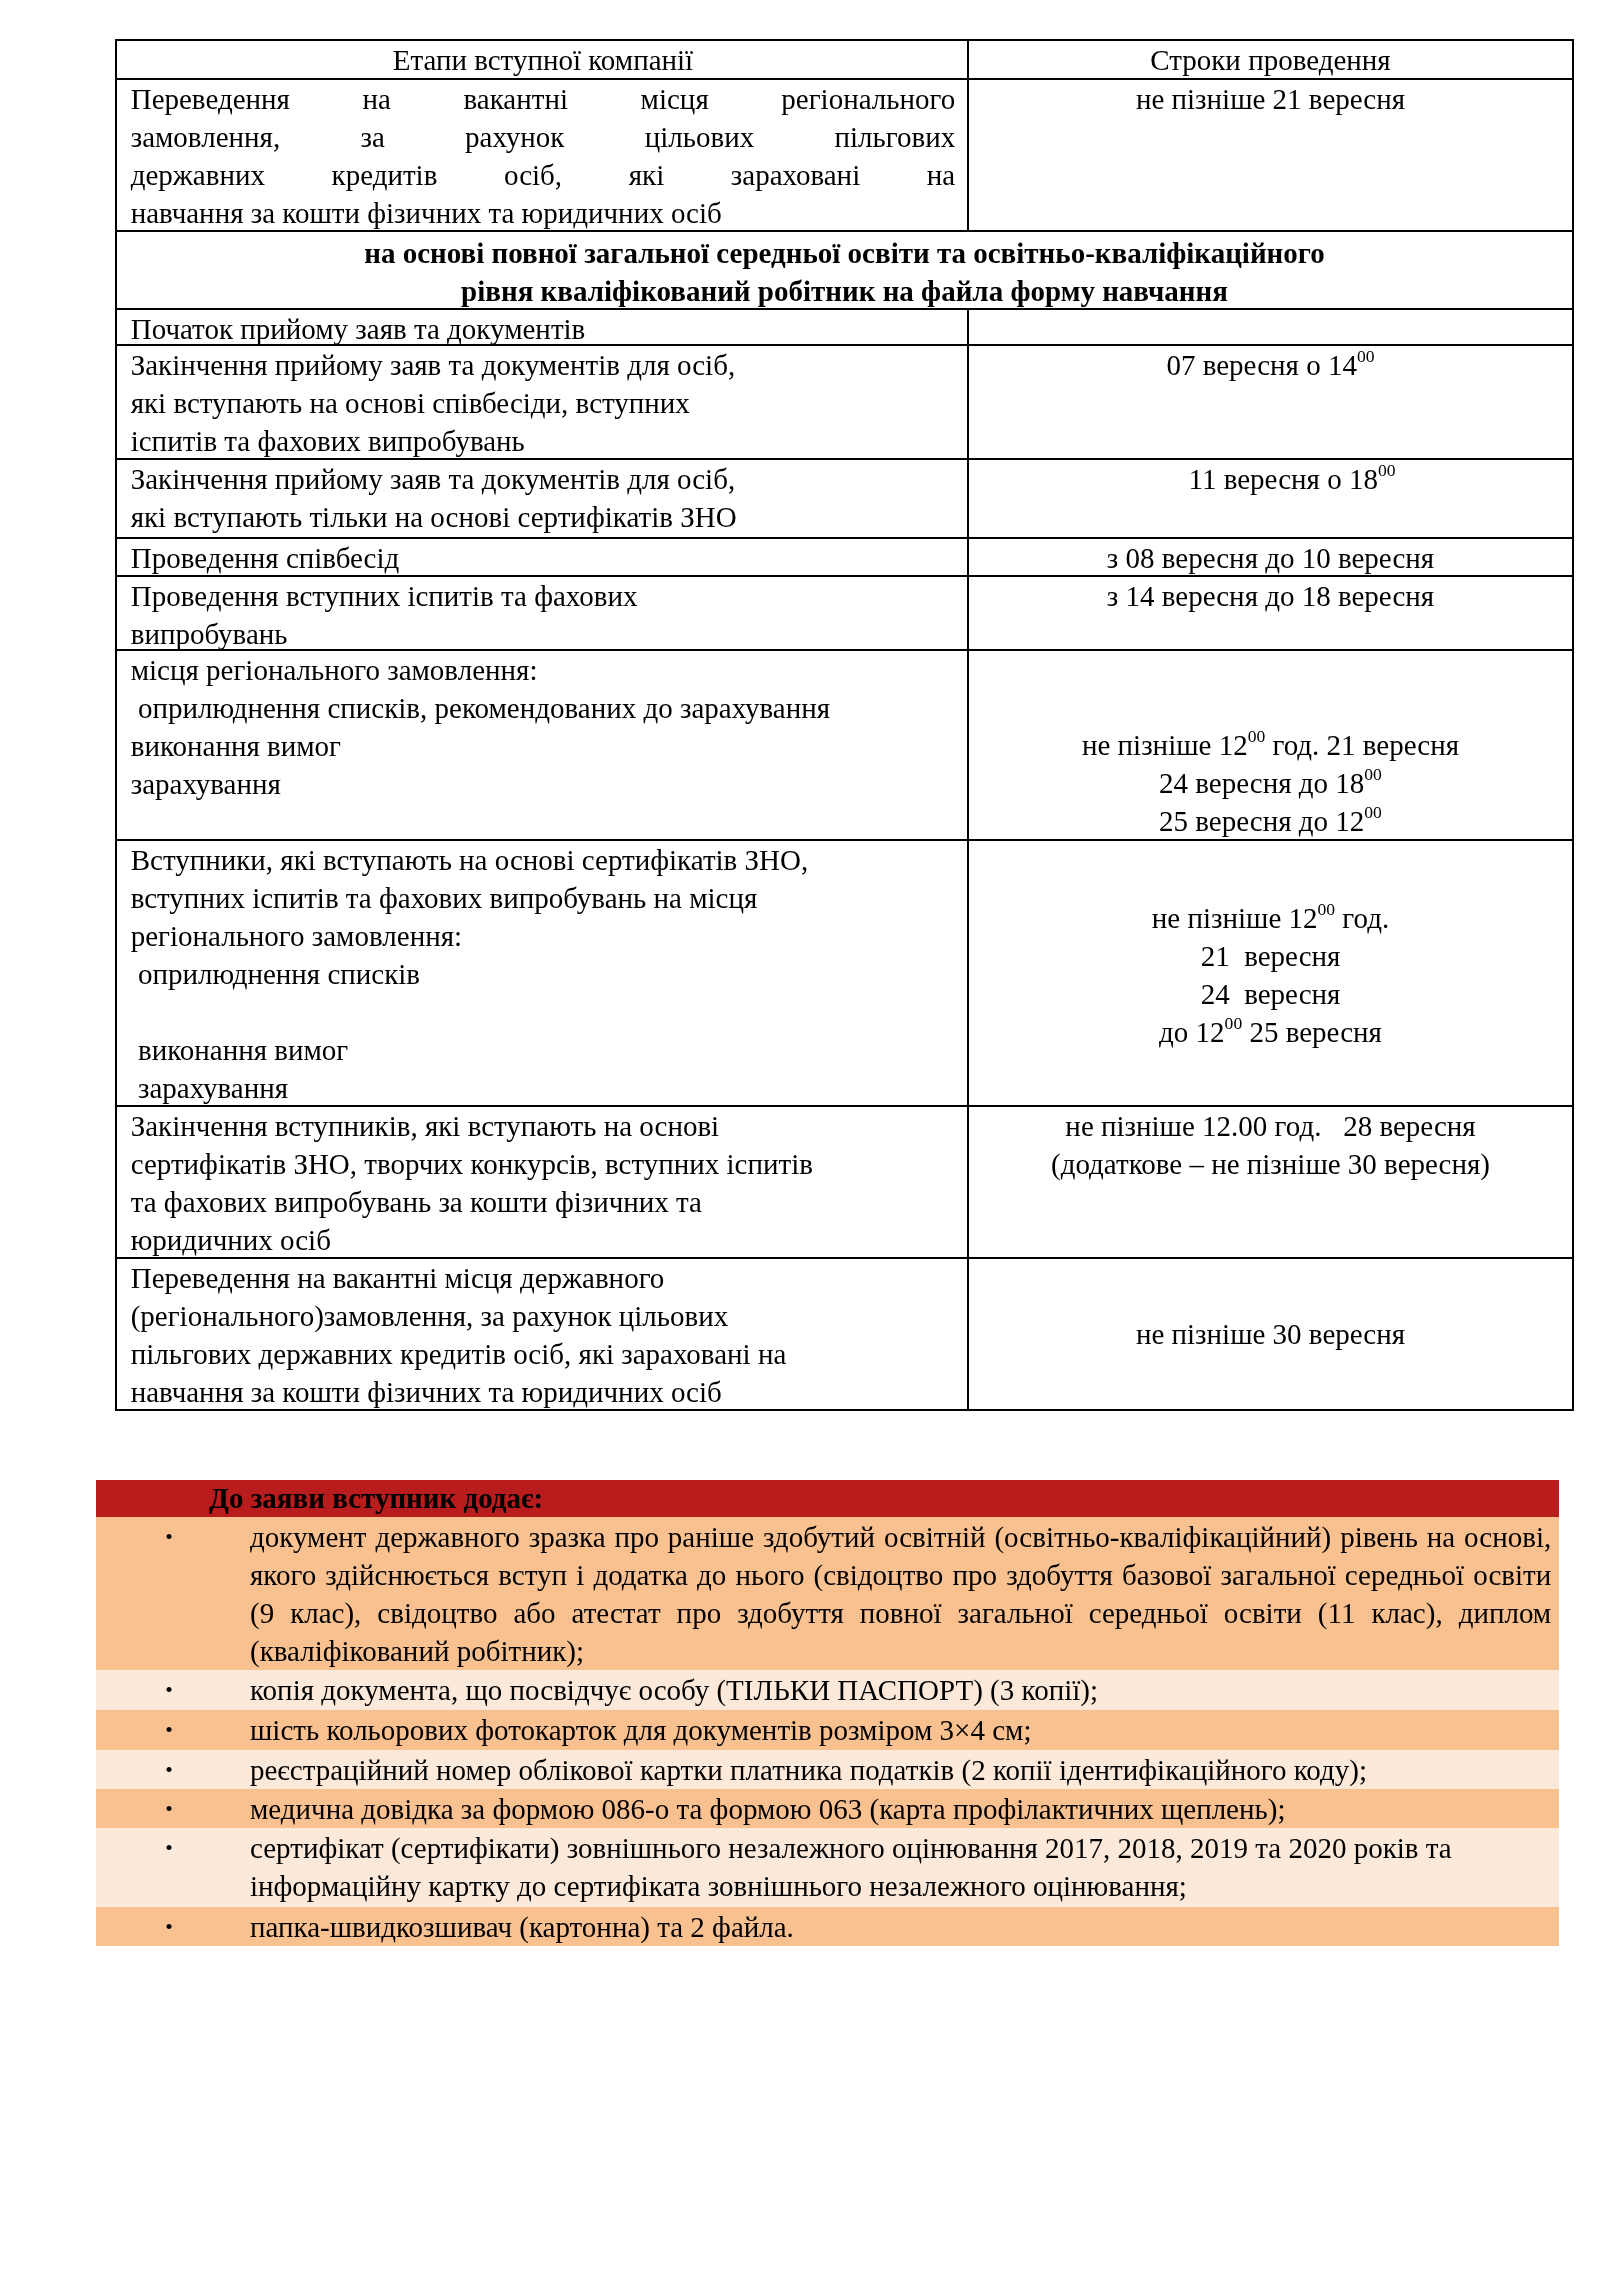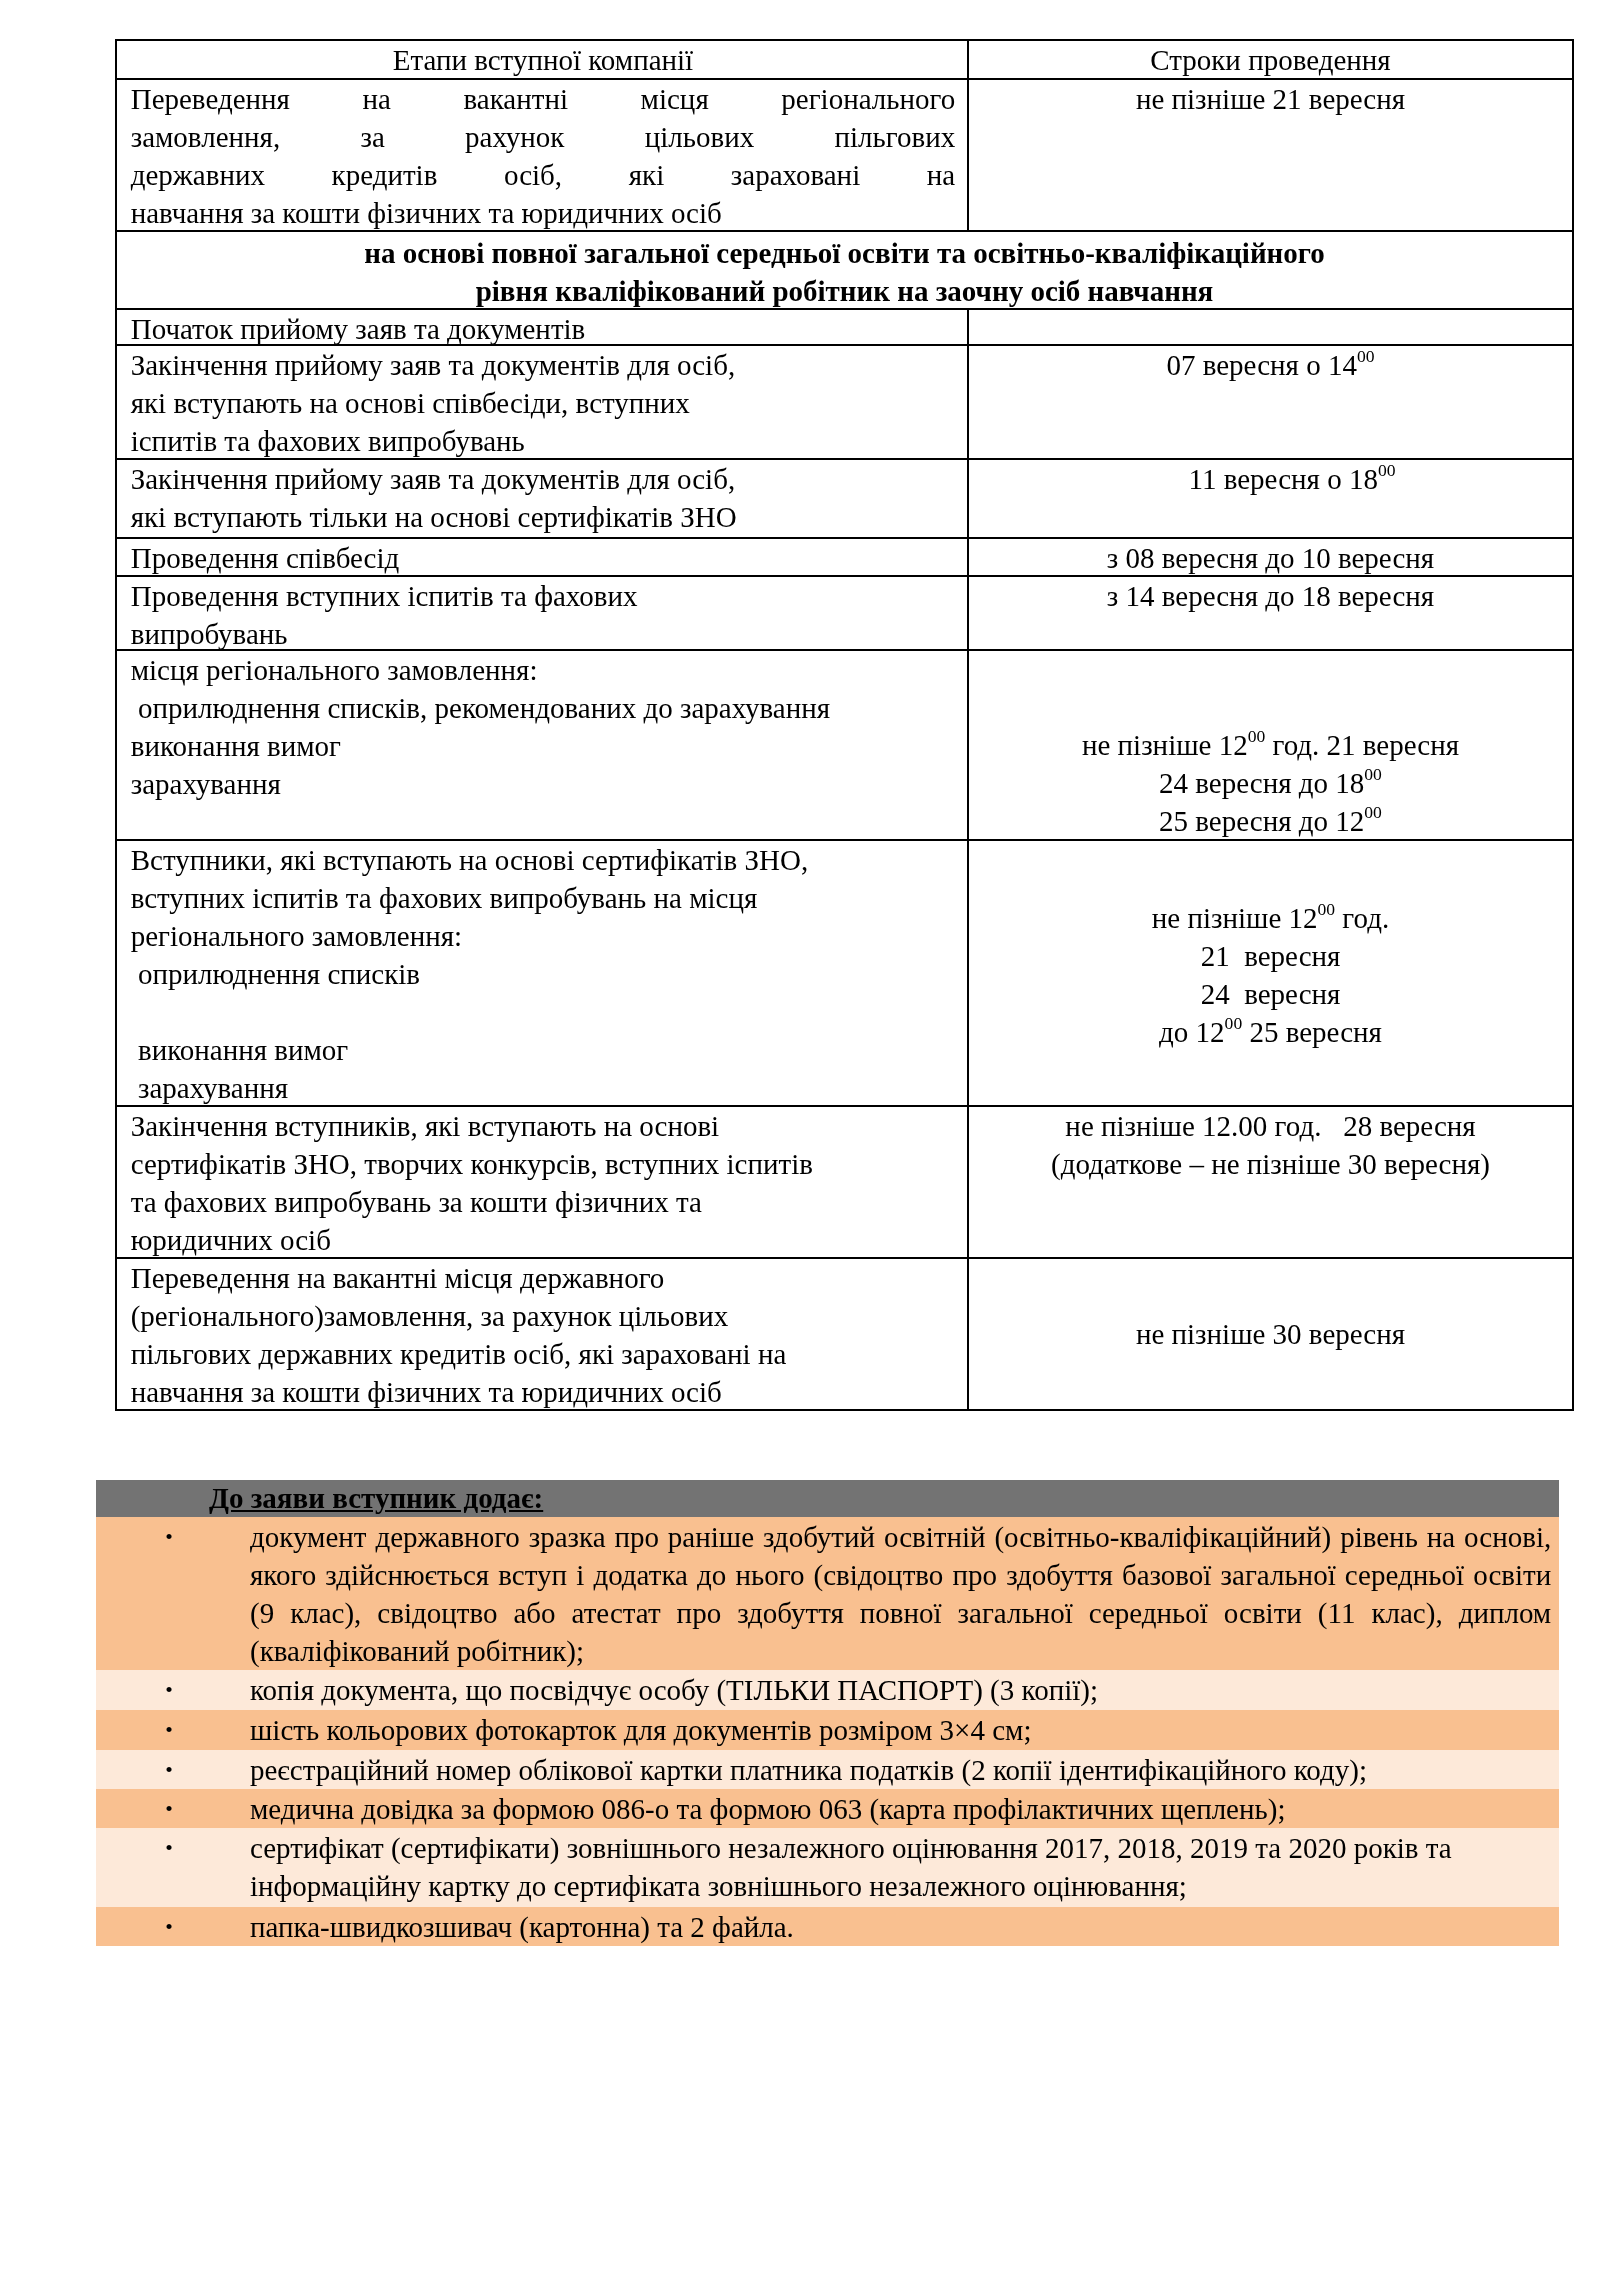--- a/index.html
+++ b/index.html
@@ -10,22 +10,22 @@
   .row { display: flex; border-bottom: 2px solid #000; box-sizing: border-box; }
   .c1 { width: 852px; border-right: 2px solid #000; box-sizing: border-box;
         padding: 0 11.8px 0 13.7px; font-size: 29px; line-height: 38px; }
   .c2 { flex: 1; text-align: center; font-size: 29px; line-height: 38px; padding: 0 5.9px; }
   .justfull { text-align: justify; }
   .hdr .c1, .hdr .c2 { text-align: center; }
   .section { text-align: center; font-weight: bold; font-size: 29px; line-height: 38px; width: 100%; padding-top: 2px; }
   .line { display: block; white-space: pre; }
   sup { font-size: 17.6px; line-height: 0; position: relative; top: -2px; }
   .list { position: absolute; left: 96px; top: 1480px; width: 1463px; }
-  .list-head { background: #737373; height: 37px; box-sizing: border-box; padding-left: 113px;
-               font-weight: bold; font-size: 29px; line-height: 37px; text-decoration: underline; }
+  .list-head { background: #b91c1c; height: 37px; box-sizing: border-box; padding-left: 113px;
+               font-weight: bold; font-size: 29px; line-height: 37px; }
   .item { display: flex; box-sizing: border-box; font-size: 29px; line-height: 38px; padding-top: 1px; }
   .item.orange { background: #f9c090; }
   .item.light { background: #fde9d9; }
   .bullet { width: 113px; text-align: center; padding-left: 33px; box-sizing: border-box; font-size: 21.6px; }
   .itext { flex: 1; padding-right: 7.8px; margin-left: 41px; }
 </style>
 </head>
 <body>
 
 <div class="tbl">
@@ -40,21 +40,21 @@
       <span class="line" style="white-space:normal;text-align-last:justify">замовлення, за рахунок цільових пільгових</span>
       <span class="line" style="white-space:normal;text-align-last:justify">державних кредитів осіб, які зараховані на</span>
       <span class="line">навчання за кошти фізичних та юридичних осіб</span>
     </div>
     <div class="c2">не пізніше 21 вересня</div>
   </div>
 
   <div class="row" style="height:78px">
     <div class="section">
       <span class="line">на основі повної загальної середньої освіти та освітньо-кваліфікаційного</span>
-      <span class="line">рівня кваліфікований робітник на заочну осіб навчання</span>
+      <span class="line">рівня кваліфікований робітник на файла форму навчання</span>
     </div>
   </div>
 
   <div class="row" style="height:36px">
     <div class="c1">Початок прийому заяв та документів</div>
   </div>
 
   <div class="row" style="height:114px">
     <div class="c1">
       <span class="line">Закінчення прийому заяв та документів для осіб,</span>

